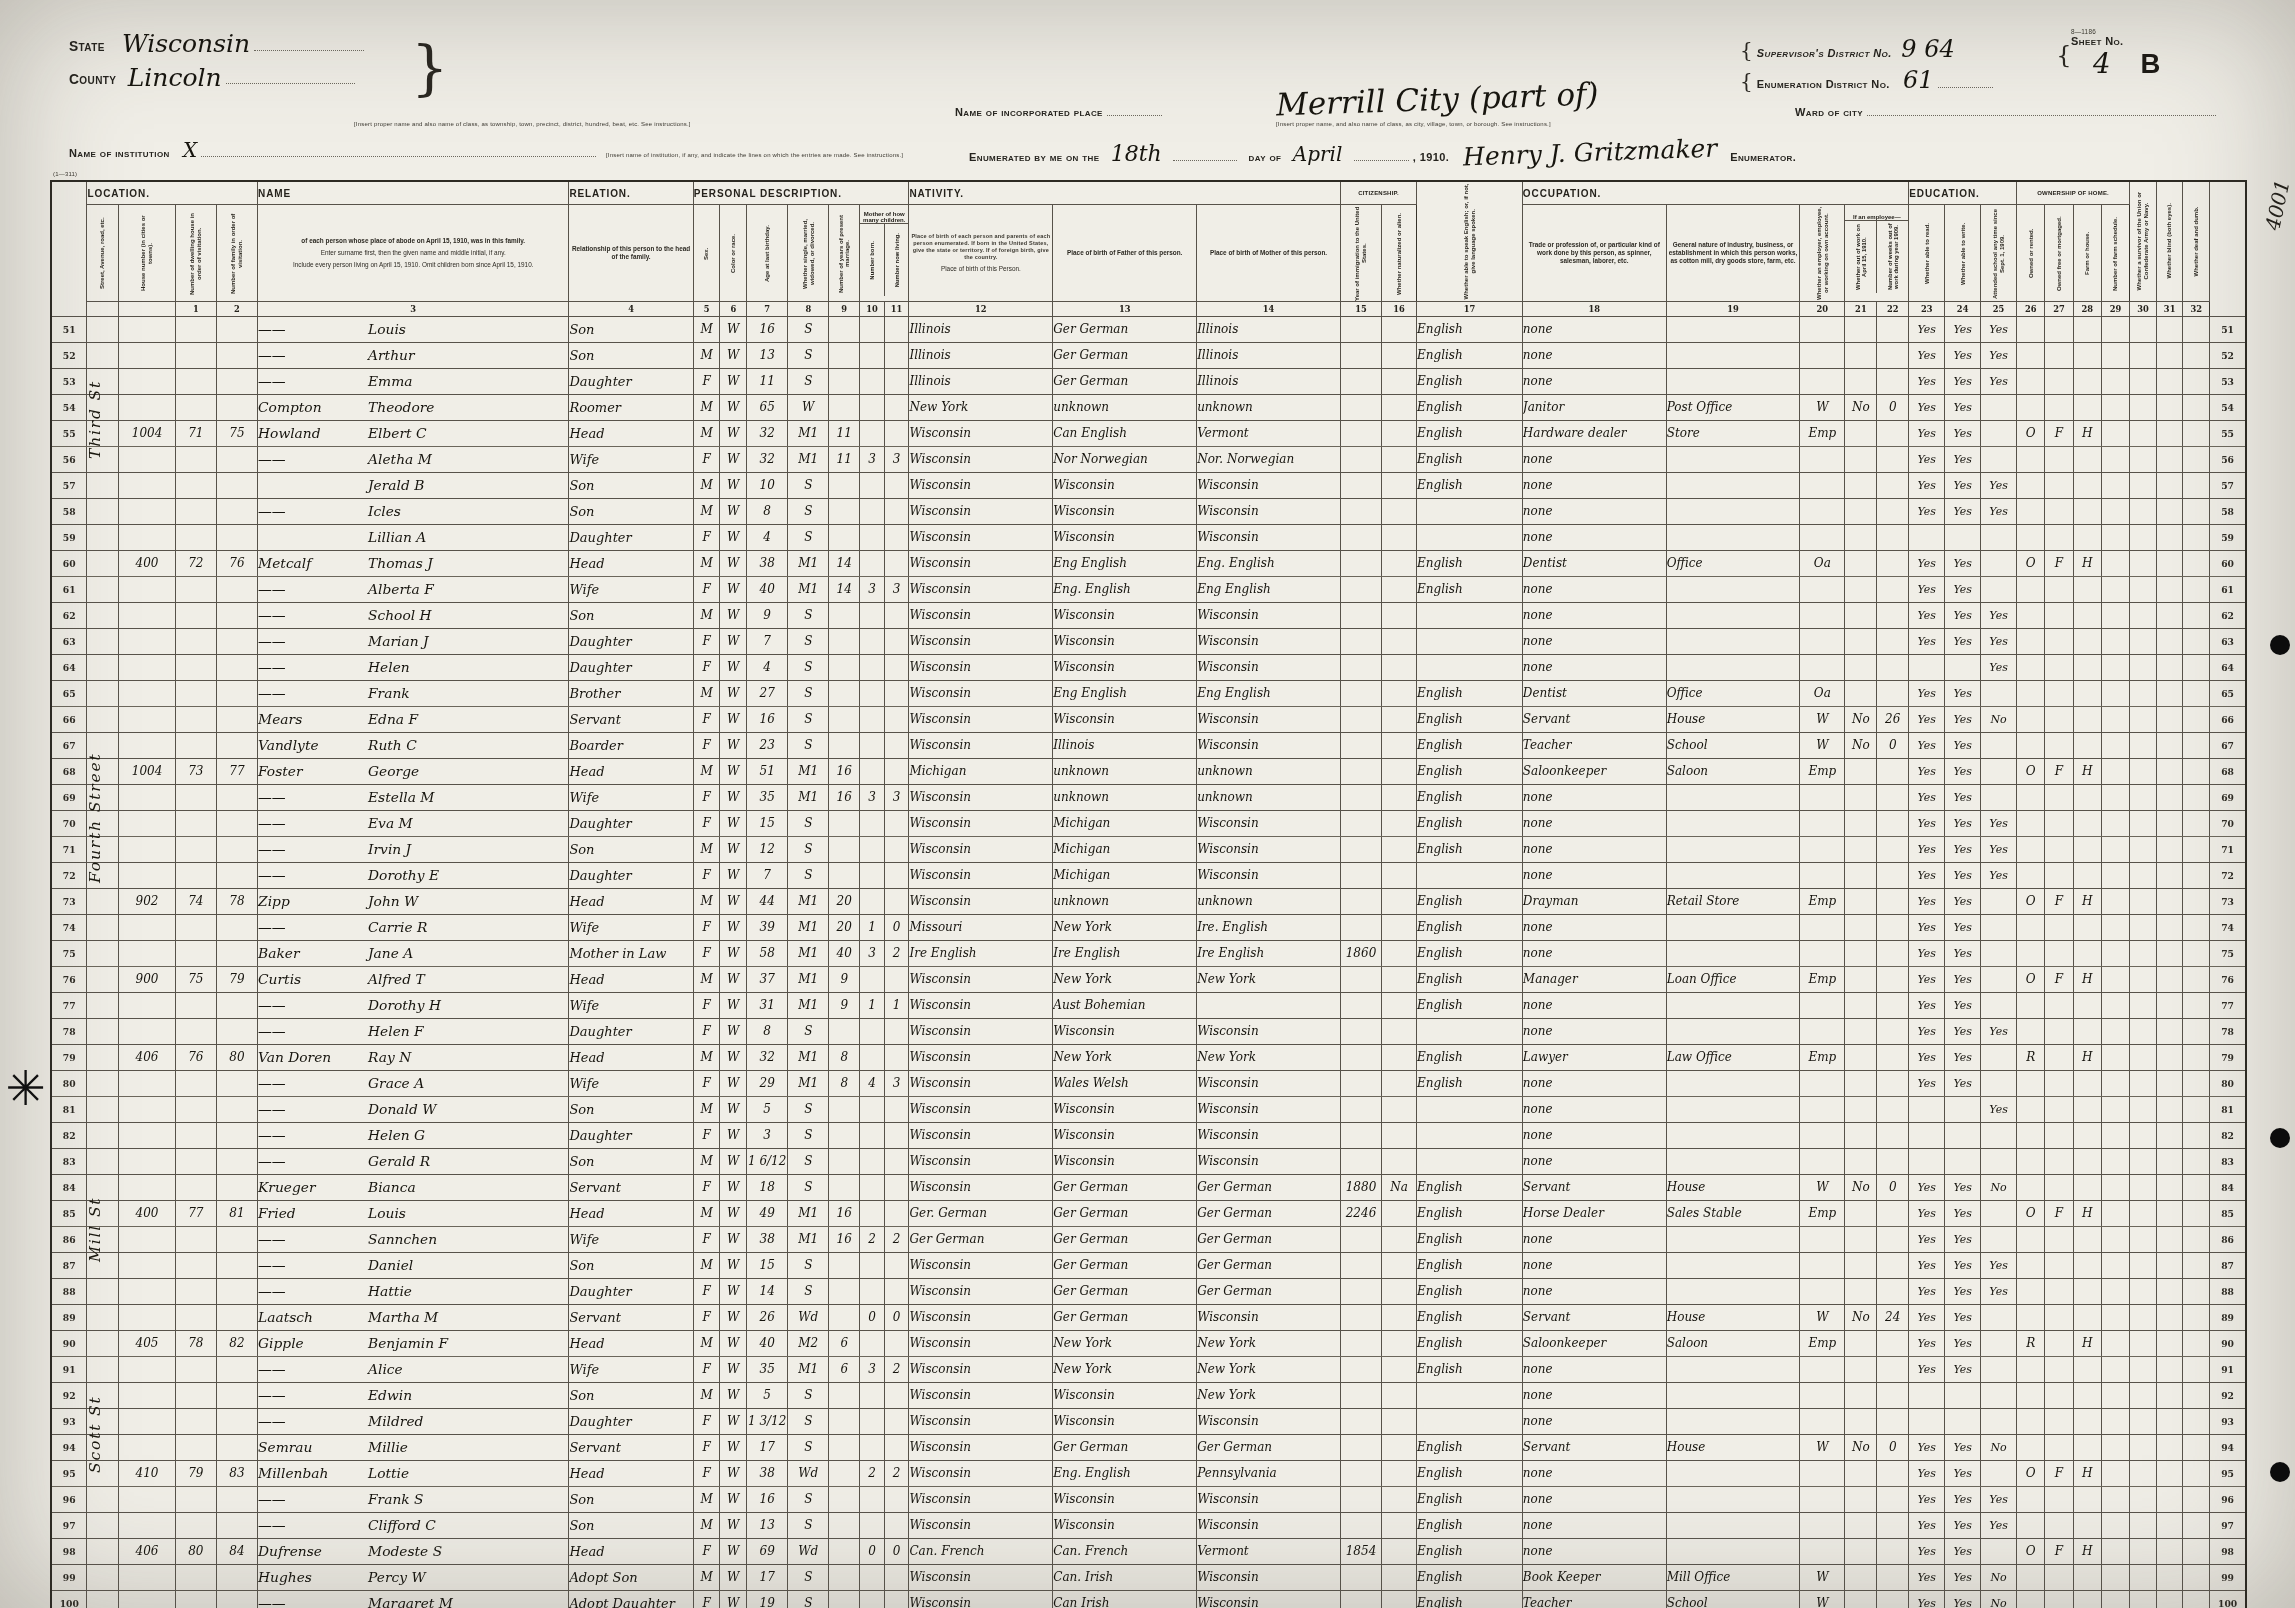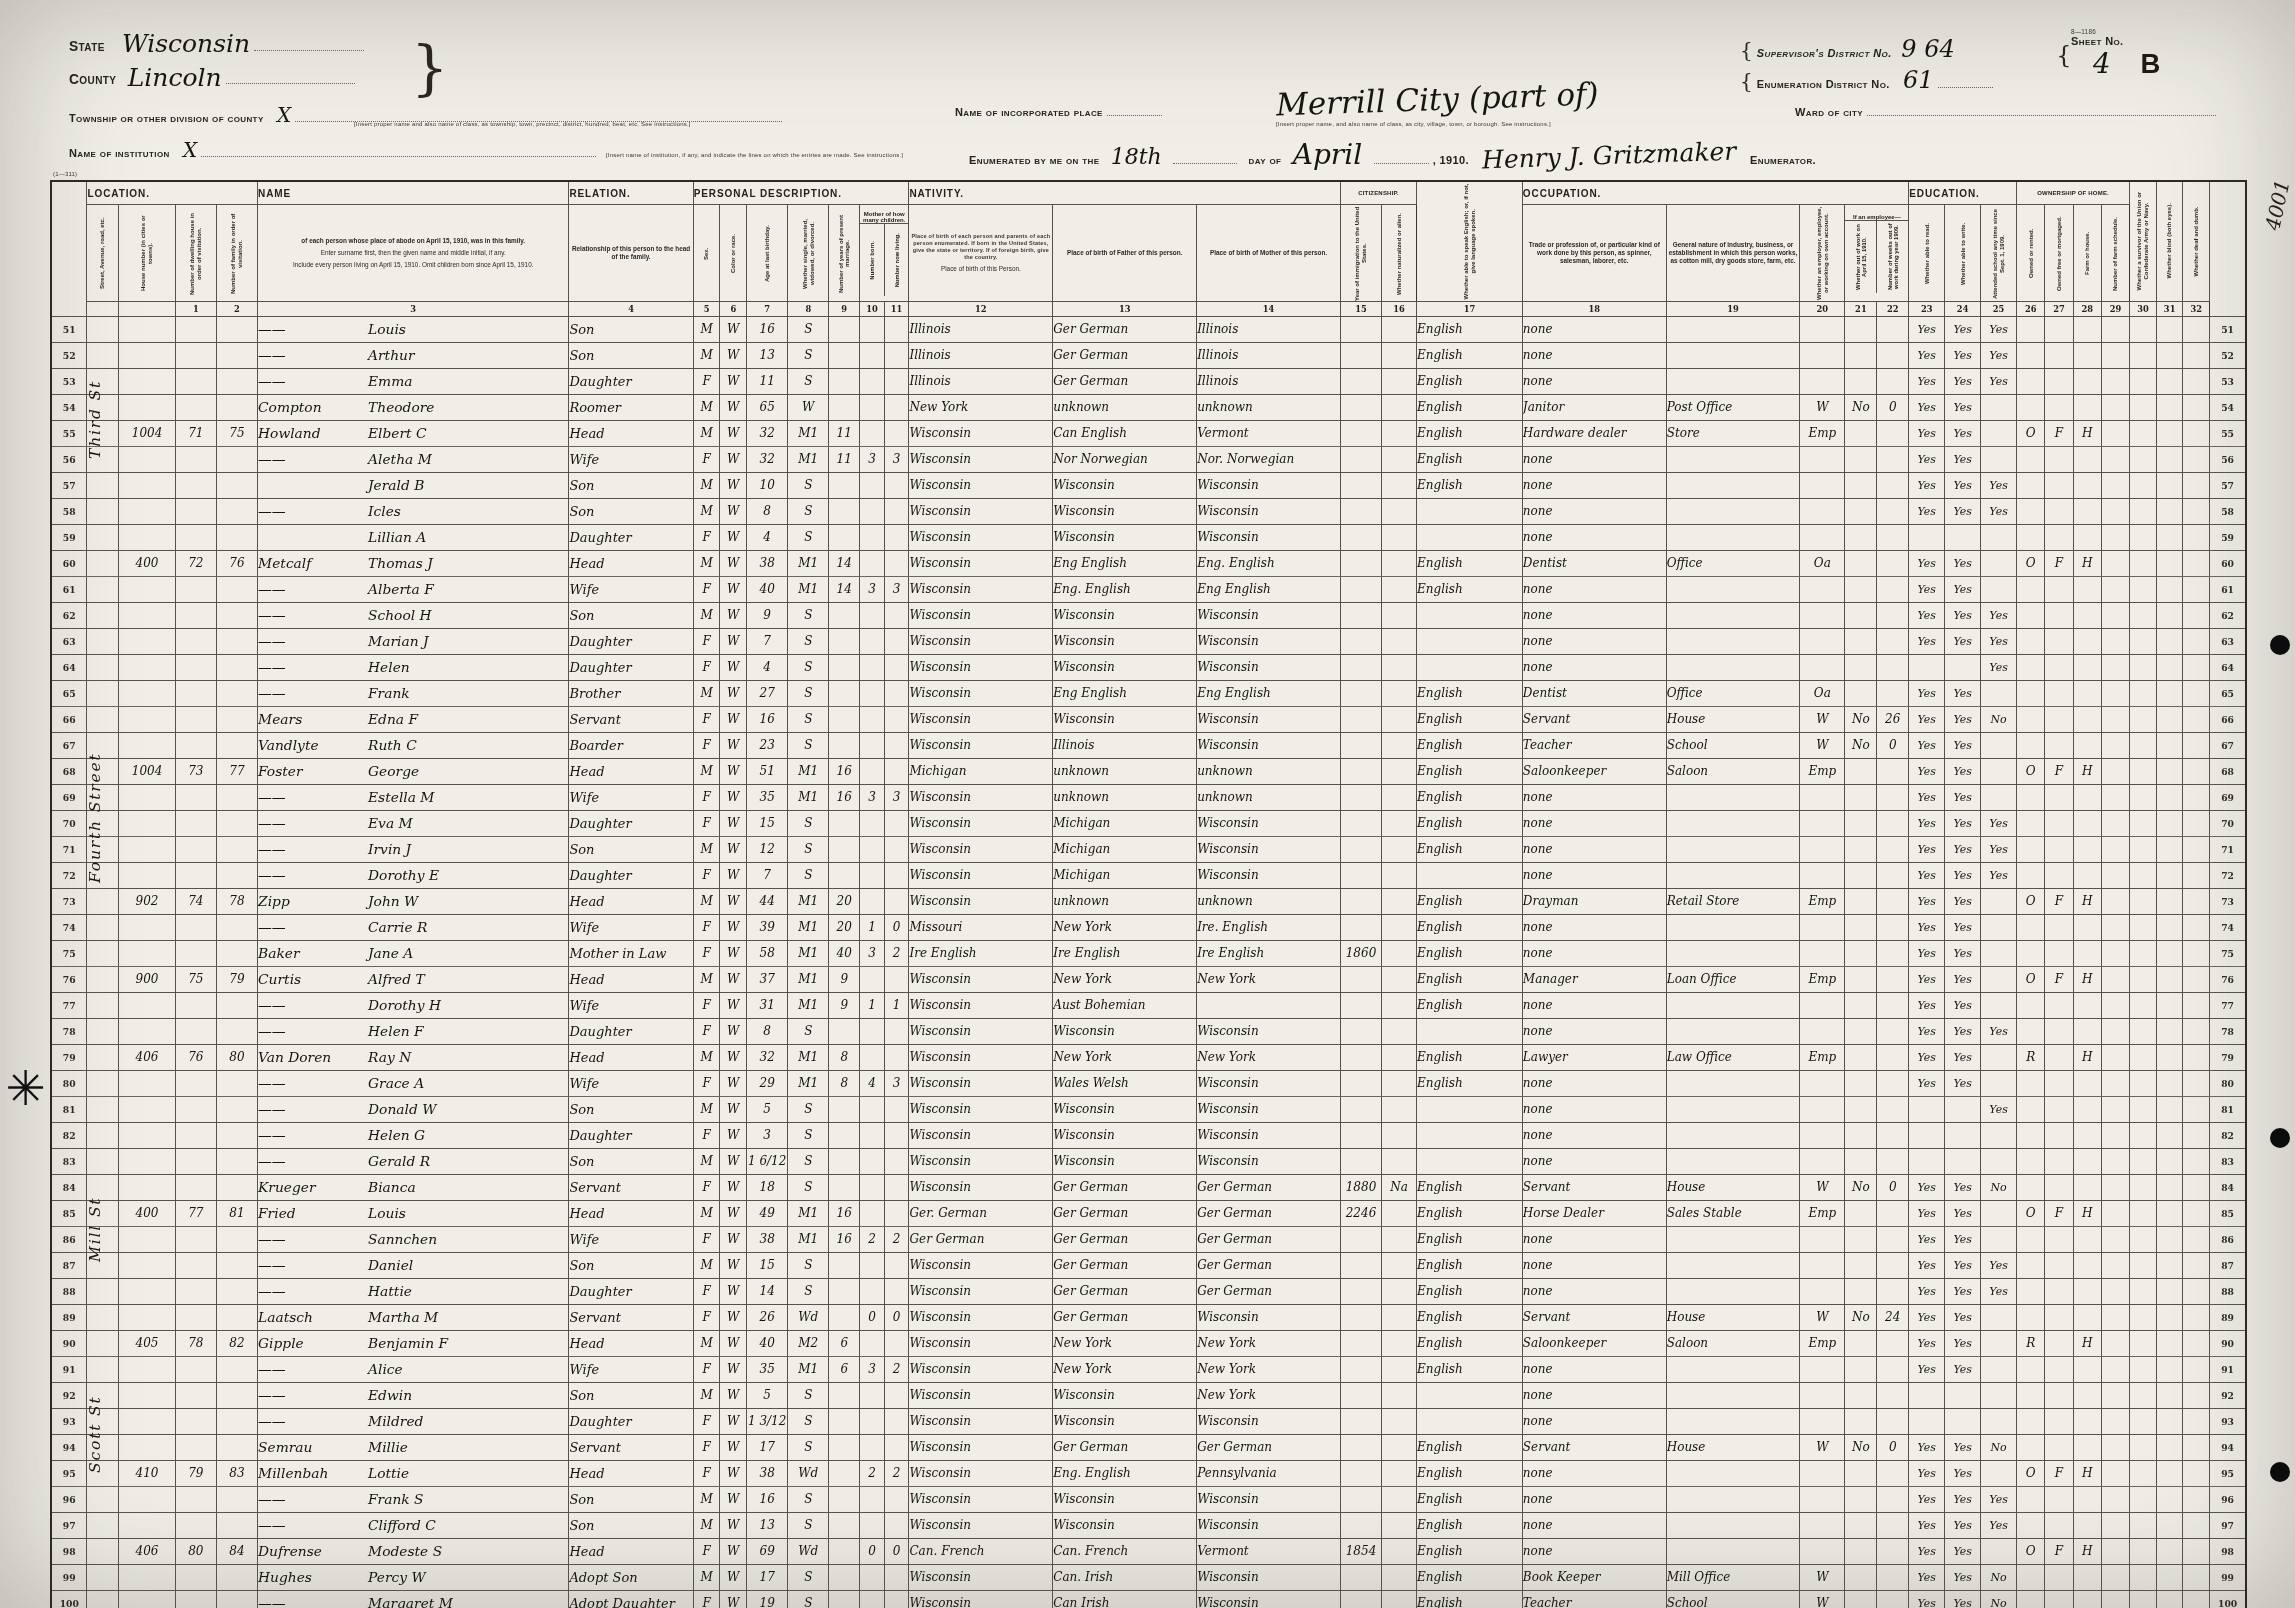--- a/index.html
+++ b/index.html
@@ -82,25 +82,20 @@
   <div class="abs" style="left:2071px;top:27.5px;">
     <span class="brace" style="font-size:24px;position:absolute;left:-14.7px;top:13px;">{</span>
     <div class="tinynote" style="font-size:6.4px;">8—1186</div>
     <div class="pl" style="font-size:11px;">Sheet No.</div>
     <div>
       <span class="hw" style="font-size:27.5px;margin-left:22px;">4</span>
       <span style="font-size:27.5px;font-weight:bold;color:#1d1a15;margin-left:26px;">B</span>
     </div>
   </div>
 
-  <div class="abs" style="left:69px;top:103px;">
-    <span class="pl" style="font-size:11px;">Township or other division of county</span>
-    <span class="hw" style="font-size:20px;margin-left:9.2px;">X</span>
-    <span class="dotline" style="width:487px;"></span>
-  </div>
   <div class="abs tinynote" style="left:354px;top:121px;width:514px;">[Insert proper name and also name of class, as township, town, precinct, district, hundred, beat, etc.  See instructions.]</div>
 
   <div class="abs" style="left:955px;top:103px;">
     <span class="pl" style="font-size:11px;">Name of incorporated place</span>
     <span class="dotline" style="width:55px;"></span>
   </div>
   <div class="abs hw" style="left:1276px;top:81px;font-size:31px;transform:rotate(-2deg);">Merrill City (part of)</div>
   <div class="abs tinynote" style="left:1276px;top:121px;width:478px;">[Insert proper name, and also name of class, as city, village, town, or borough.  See instructions.]</div>
   <div class="abs" style="left:1795px;top:103px;">
     <span class="pl" style="font-size:11px;">Ward of city</span>
@@ -111,21 +106,21 @@
     <span class="pl" style="font-size:11px;">Name of institution</span>
     <span class="hw" style="font-size:20px;margin-left:9.2px;">X</span>
     <span class="dotline" style="width:395px;"></span>
     <span class="tinynote" style="margin-left:5.5px;">[Insert name of institution, if any, and indicate the lines on which the entries are made.  See instructions.]</span>
   </div>
   <div class="abs" style="left:969px;top:138px;white-space:nowrap;">
     <span class="pl" style="font-size:11px;">Enumerated by me on the</span>
     <span class="hw" style="font-size:22px;margin:0 7.3px;">18th</span>
     <span class="dotline" style="width:64px;"></span>
     <span class="pl" style="font-size:11px;margin-left:7.3px;">day of</span>
-    <span class="hw" style="font-size:28px;margin:0 7.3px;">April</span>
+    <span class="hw" style="font-size:20px;margin:0 7.3px;">April</span>
     <span class="dotline" style="width:55px;"></span>
     <span class="pl" style="font-size:11px;">, 1910.</span>
     <span class="hw" style="font-size:25px;margin:0 9.2px;transform:rotate(-2deg);display:inline-block;">Henry J. Gritzmaker</span>
     <span class="pl" style="font-size:11px;">Enumerator.</span>
   </div>
 
   <div class="abs tinynote" style="left:53px;top:171px;">(1—311)</div>
 
   <table class="census abs" style="left:50px;top:180px;width:2197px;">
     <colgroup>

